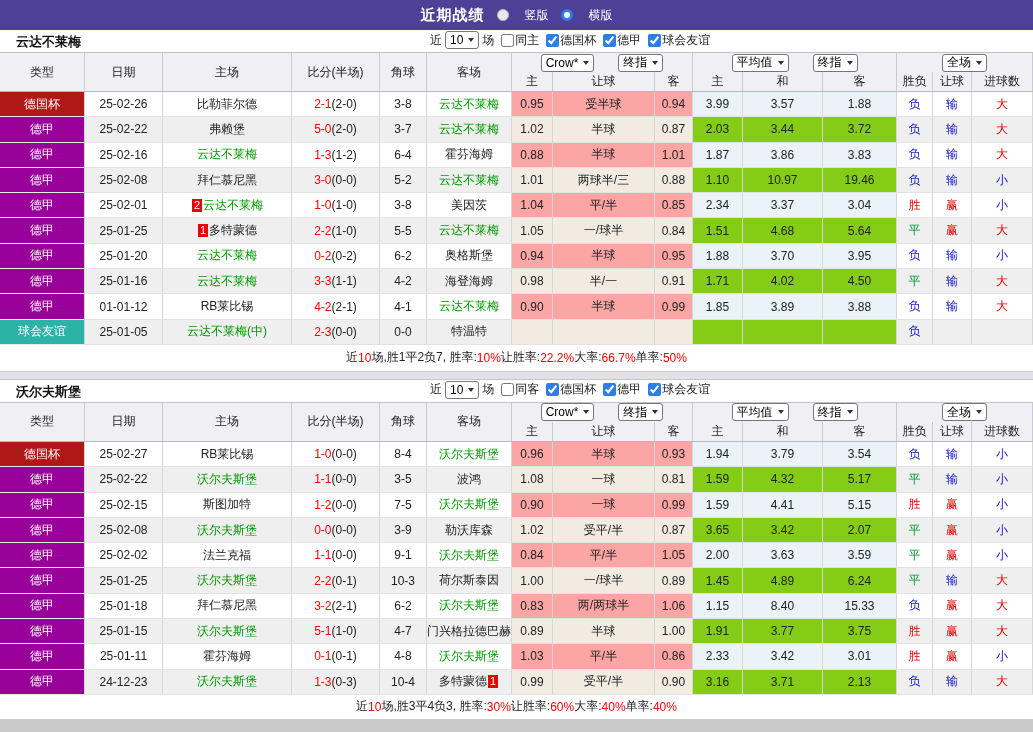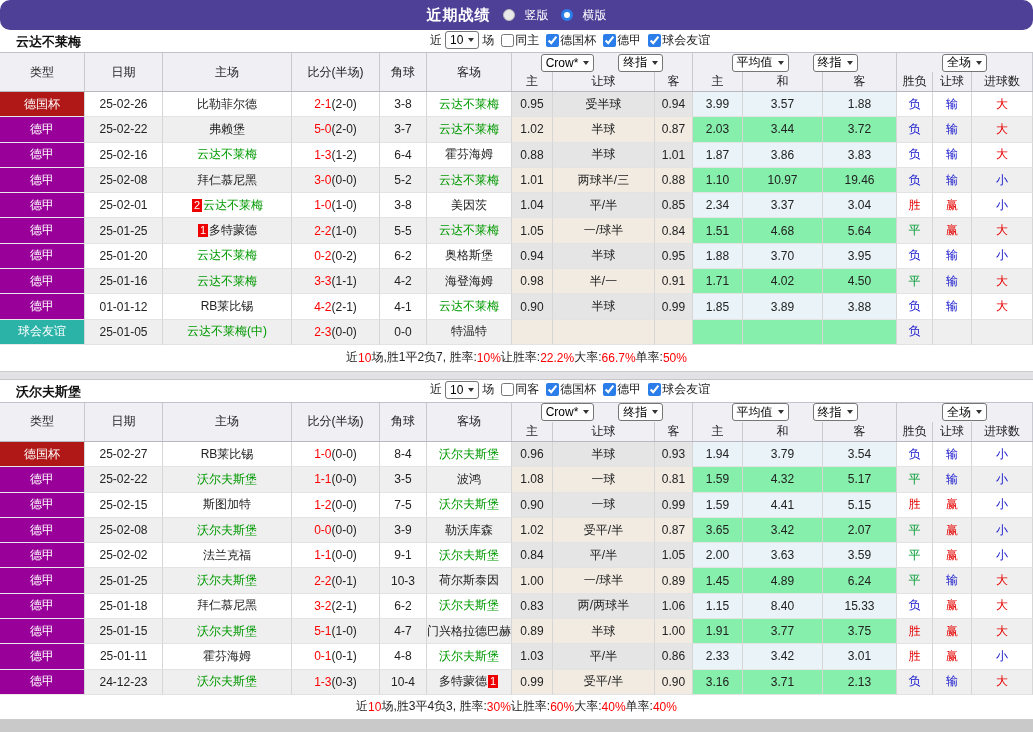--- a/index.html
+++ b/index.html
@@ -1,23 +1,23 @@
 <!DOCTYPE html>
 <html><head>
 <meta charset="utf-8">
 <style>
   * { box-sizing: border-box; }
   html,body { margin:0; padding:0; background:#c9c9c9; }
   body { font-family:"Liberation Sans","DejaVu Sans",sans-serif; font-size:12px; color:#222; }
   .page { width:1033px; height:732px; margin:0 auto; background:#fff; overflow:hidden; }
 
   
-  .titlebar { height:30px; background:#4e4097; display:flex; align-items:center; justify-content:center; gap:12px; color:#fff;border-radius:10px; }
+  .titlebar { height:30px; background:#4e4097; display:flex; align-items:center; justify-content:center; gap:12px; color:#fff; }
   .titlebar .title { font-weight:bold; font-size:15px; letter-spacing:1px; }
-  .radio-wrap { display:flex; align-items:center; gap:10px; font-size:12px; cursor:pointer; }
+  .radio-wrap { display:flex; align-items:center; gap:16px; font-size:12px; cursor:pointer; }
   .radio { width:12px; height:12px; border-radius:50%; background:#e9e9e9; border:1px solid #bbb; display:inline-block; }
   .radio.checked { background:#fff; border:3px solid #2b7de9; }
 
   
   .team-bar { height:22px; position:relative; background:#fff; }
   .team-name { position:absolute; left:16px; top:3px; font-weight:bold; font-size:13px; color:#111; }
   .controls { position:absolute; left:430px; top:1px; display:flex; align-items:center; gap:3px; white-space:nowrap; }
   .controls label { display:flex; align-items:center; }
   .controls input[type=checkbox] { width:13px; height:13px; margin:0 1px 0 4px; accent-color:#2b7de9; }
 
@@ -39,24 +39,24 @@
   .c-corner{width:47px}.c-away{width:85px}
   .c-ch{width:41px}.c-hand{width:102px}.c-ca{width:38px}
   .c-ah{width:50px}.c-ad{width:80px}.c-aa{width:74px}
   .c-res{width:36px}.c-hres{width:39px}.c-goals{width:61px}
   .g-book{width:181px}.g-avg{width:204px}.g-scope{width:136px}
 
   
   .row { display:flex; height:25.3px; background:#fff; }
   .row.alt { background:#efefef; }
   .cell { display:flex; align-items:center; justify-content:center; border-right:1px solid #d6d6d6; border-bottom:1px solid #e3e3e3; overflow:hidden; white-space:nowrap; }
-  .cell.warm { background:#e5e5e5; }
+  .cell.warm { background:#fca5a5; }
   .row.alt .cell.warm { background:#f1ebe2; }
   .cell.cool { background:#e9f3f8; }
-  .row.alt .cell.cool { background:#86efac; }
+  .row.alt .cell.cool { background:#84cc16; }
   .type-badge { color:#fff; border-bottom:1px solid #e9e9e9; }
   .team-green { color:#009900; }
   .team-black { color:#222; }
   .score-main { color:#ff0000; }
   .score-half { color:#222; }
   .card-badge { display:inline-block; background:#ee0000; color:#fff; font-size:11px; line-height:13px; padding:0 2px; margin:0 1px; }
 
   
   .summary { display:flex; align-items:center; justify-content:center; background:#fff; border-bottom:1px solid #ccc; }
   .summary .red { color:#ff0000; }

